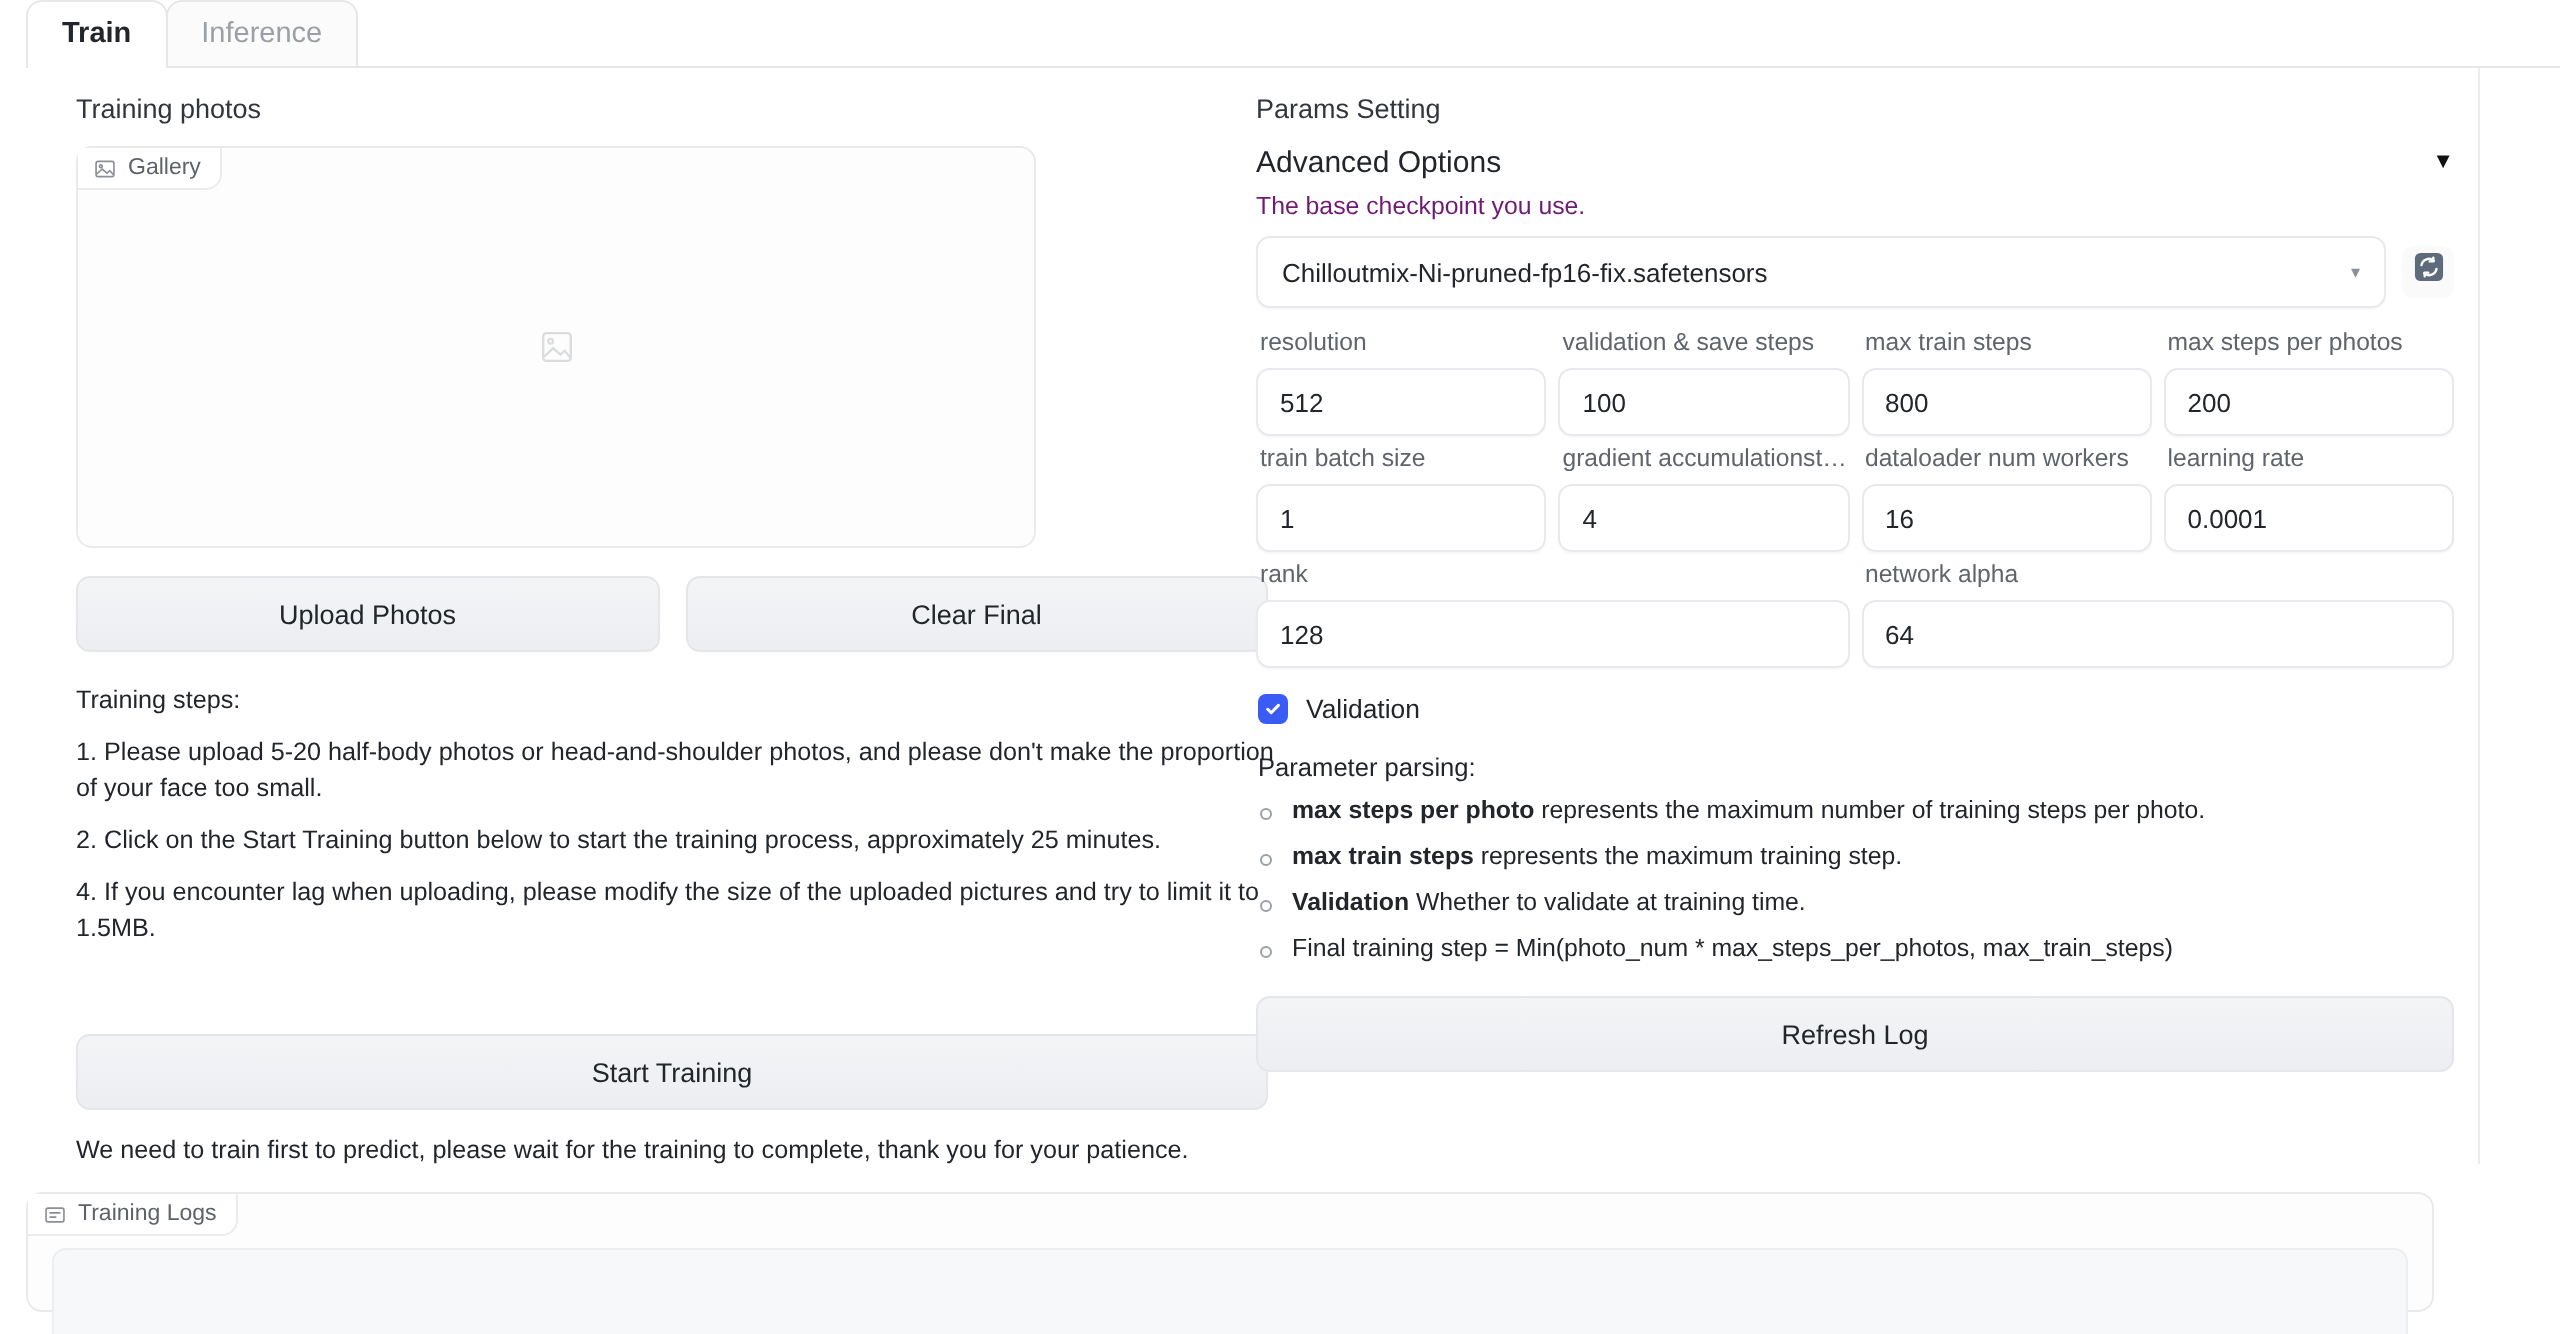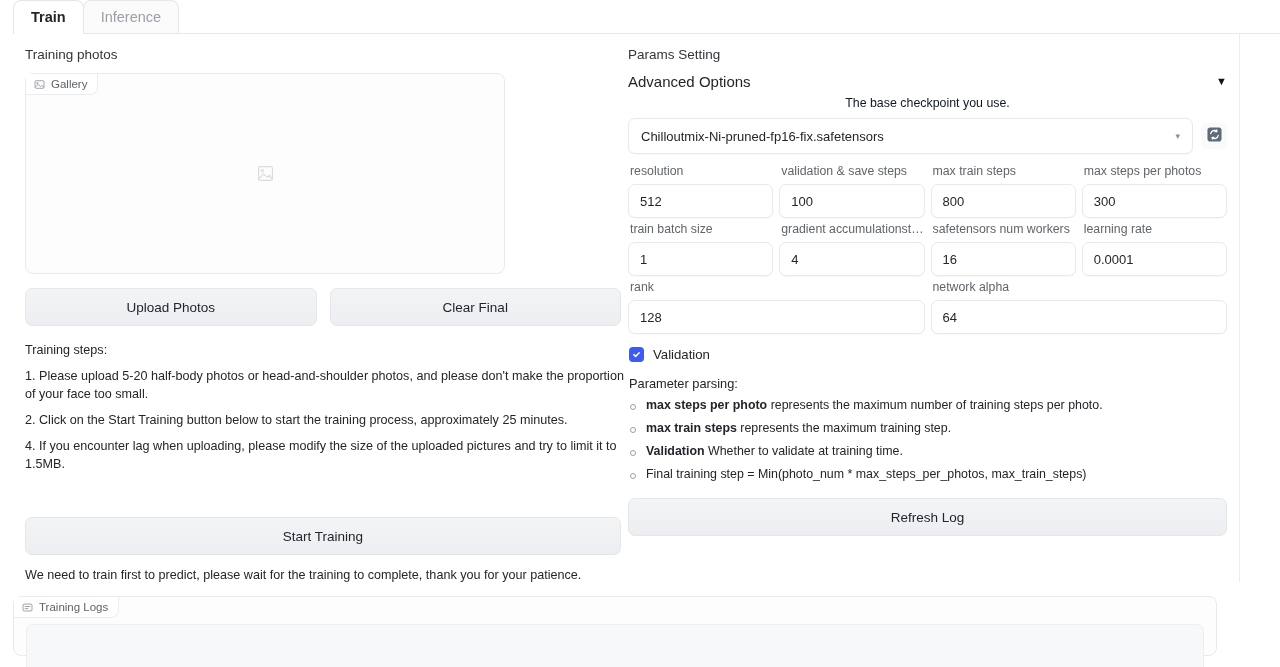--- a/index.html
+++ b/index.html
@@ -55,21 +55,21 @@
   .content {
     display: flex;
     padding: 0;
     border-right: 1px solid #ebecee;
     width: 1240px;
   }
   .col {
     width: 620px;
     padding: 13px 13px 0 13px;
   }
-  .col-left { padding-left: 13px; padding-right: 12px; }
+  .col-left { padding-left: 26px; padding-right: 12px; }
   .col-right { padding-left: 8px; padding-right: 12px; }
 
   .section-label {
     font-size: 13.5px;
     color: #31363c;
     margin: 0 0 10px 12px;
     line-height: 1.2;
   }
   .col-right .section-label { margin-left: 0; }
 
@@ -133,21 +133,21 @@
     color: #22262b;
   }
 
   
   .adv-head {
     display: flex; align-items: center; justify-content: space-between;
     margin: 8px 0 2px 0;
   }
   .adv-title { font-size: 15px; color: #22262b; }
   .caret { font-size: 11px; color: #111; line-height: 1; }
-  .adv-sub { font-size: 12.4px; color: #0f172a; margin: 6px 0 8px 0; text-align: center; }
+  .adv-sub { font-size: 12.4px; color: #701a75; margin: 6px 0 8px 0; }
 
   .ckpt-row { display: flex; align-items: center; gap: 8px; }
   .select {
     flex: 1;
     height: 36px;
     border: 1px solid #e8e9ec;
     border-radius: 7px;
     background: #fff;
     display: flex; align-items: center; justify-content: space-between;
     padding: 0 12px;
@@ -337,35 +337,35 @@
           <div class="field">
             <div class="flabel">validation &amp; save steps</div>
             <div class="finput">100</div>
           </div>
           <div class="field">
             <div class="flabel">max train steps</div>
             <div class="finput">800</div>
           </div>
           <div class="field">
             <div class="flabel">max steps per photos</div>
-            <div class="finput">300</div>
+            <div class="finput">200</div>
           </div>
         </div>
 
         <div class="frow">
           <div class="field">
             <div class="flabel">train batch size</div>
             <div class="finput">1</div>
           </div>
           <div class="field">
             <div class="flabel">gradient accumulationsteps</div>
             <div class="finput">4</div>
           </div>
           <div class="field">
-            <div class="flabel">safetensors num workers</div>
+            <div class="flabel">dataloader num workers</div>
             <div class="finput">16</div>
           </div>
           <div class="field">
             <div class="flabel">learning rate</div>
             <div class="finput">0.0001</div>
           </div>
         </div>
 
         <div class="frow">
           <div class="field half">

